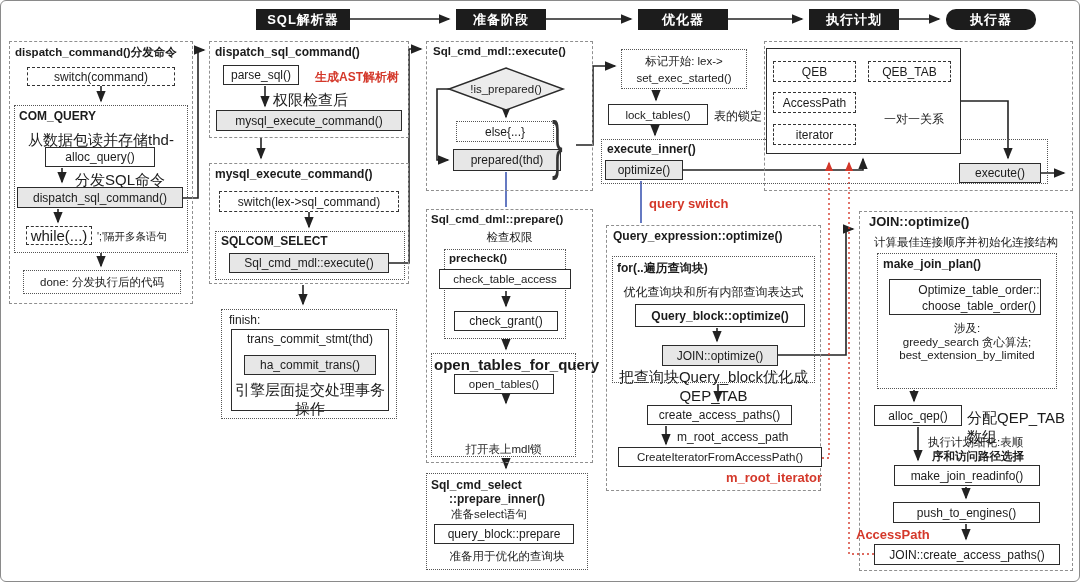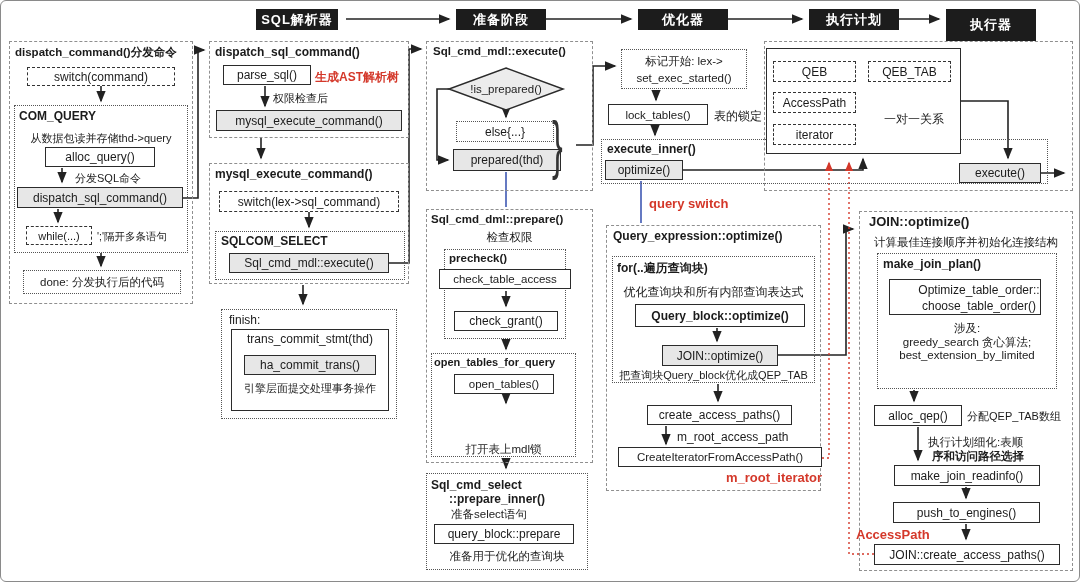--- a/index.html
+++ b/index.html
@@ -10,21 +10,21 @@
   .hdr{background:#1c1c1c;color:#fff;display:flex;align-items:center;justify-content:center;
        font-size:13px;font-weight:bold;letter-spacing:1px;}
   .bd{border:1.4px dashed #8f8f8f;}          
   .bdk{border:1.6px dashed #333;background:#fff;} 
   .bt{border:1.6px dotted #555;}             
   .bs{border:1.5px solid #2b2b2b;background:#fff;} 
   .bg2{border:1.5px solid #2b2b2b;background:#e7e7e7;} 
   .ctr{display:flex;align-items:center;justify-content:center;text-align:center;}
   .bold{font-weight:bold;}
   .red{color:#d4382a;font-weight:bold;}
-  .t10{font-size:10.5px;} .t11{font-size:11px;} .t115{font-size:11.5px;}
+  .t10{font-size:10.5px;} .t11{font-size:15px;} .t115{font-size:11.5px;}
   .t12{font-size:12px;} .t13{font-size:13px;}
   svg{position:absolute;left:0;top:0;pointer-events:none;}
 </style>
 </head>
 <body>
 
 <div class="canvas">
 
   <svg width="1080" height="582">
     <defs>
@@ -92,52 +92,52 @@
 
     <polygon points="505,67 562,88 505,109 448,88" fill="#ececec" stroke="#2b2b2b" stroke-width="1.5"></polygon>
 
     <g stroke="#333" stroke-width="1.4" fill="none">
       <path d="M869 101 H875 V133 H869"></path>
     </g>
     <polygon points="857,101 869,96 869,106" fill="#fff" stroke="#333" stroke-width="1.3"></polygon>
     <polygon points="857,133 869,128 869,138" fill="#fff" stroke="#333" stroke-width="1.3"></polygon>
   </svg>
 
-  <div class="abs hdr" style="left:255px;top:8px;width:82px;height:21px;">
+  <div class="abs hdr" style="left:255px;top:8px;width:94px;height:21px;">
       <span>SQL解析器</span>
     </div>
   <div class="abs hdr" style="left:455px;top:8px;width:90px;height:21px;">
       <span>准备阶段</span>
     </div>
   <div class="abs hdr" style="left:637px;top:8px;width:90px;height:21px;">
       <span>优化器</span>
     </div>
   <div class="abs hdr" style="left:808px;top:8px;width:90px;height:21px;">
       <span>执行计划</span>
     </div>
-  <div class="abs hdr" style="left:945px;top:8px;width:90px;height:32px;">
+  <div class="abs hdr" style="left:945px;top:8px;width:90px;height:21px;border-radius:10px;">
       <span>执行器</span>
     </div>
 
   <div class="abs bd" style="left:8px;top:40px;width:184px;height:263px;"></div>
   <div class="abs bold t115" style="left:14px;top:44px;">dispatch_command()分发命令</div>
   <div class="abs bdk ctr t12" style="left:26px;top:66px;width:148px;height:19px;">switch(command)</div>
   <div class="abs bt" style="left:13px;top:104px;width:174px;height:148px;"></div>
   <div class="abs bold t12" style="left:18px;top:108px;">COM_QUERY</div>
   <div class="abs t11 ctr" style="left:15px;top:130px;width:170px;">从数据包读并存储thd-&gt;query</div>
   <div class="abs bs ctr t12" style="left:44px;top:146px;width:110px;height:20px;">alloc_query()</div>
   <div class="abs t11" style="left:74px;top:170px;">分发SQL命令</div>
   <div class="abs bg2 ctr t12" style="left:16px;top:186px;width:166px;height:21px;">dispatch_sql_command()</div>
   <div class="abs bdk ctr t11" style="left:25px;top:225px;width:66px;height:19px;">while(...)</div>
   <div class="abs t10" style="left:96px;top:229px;">';'隔开多条语句</div>
   <div class="abs bt ctr t115" style="left:22px;top:269px;width:158px;height:24px;">done: 分发执行后的代码</div>
 
   <div class="abs bd" style="left:208px;top:40px;width:200px;height:97px;"></div>
   <div class="abs bold t12" style="left:214px;top:44px;">dispatch_sql_command()</div>
-  <div class="abs bs ctr t12" style="left:222px;top:64px;width:88px;height:20px;">parse_sql()</div>
+  <div class="abs bs ctr t12" style="left:222px;top:64px;width:76px;height:20px;">parse_sql()</div>
   <div class="abs red t12" style="left:314px;top:68px;">生成AST解析树</div>
   <div class="abs t11" style="left:272px;top:90px;">权限检查后</div>
   <div class="abs bg2 ctr t12" style="left:215px;top:109px;width:186px;height:21px;">mysql_execute_command()</div>
 
   <div class="abs bd" style="left:208px;top:162px;width:200px;height:121px;"></div>
   <div class="abs bold t12" style="left:214px;top:166px;">mysql_execute_command()</div>
   <div class="abs bdk ctr t12" style="left:218px;top:190px;width:180px;height:21px;">switch(lex-&gt;sql_command)</div>
   <div class="abs bt" style="left:214px;top:230px;width:190px;height:49px;"></div>
   <div class="abs bold t12" style="left:220px;top:233px;">SQLCOM_SELECT</div>
   <div class="abs bg2 ctr t12" style="left:228px;top:252px;width:160px;height:20px;">Sql_cmd_mdl::execute()</div>

